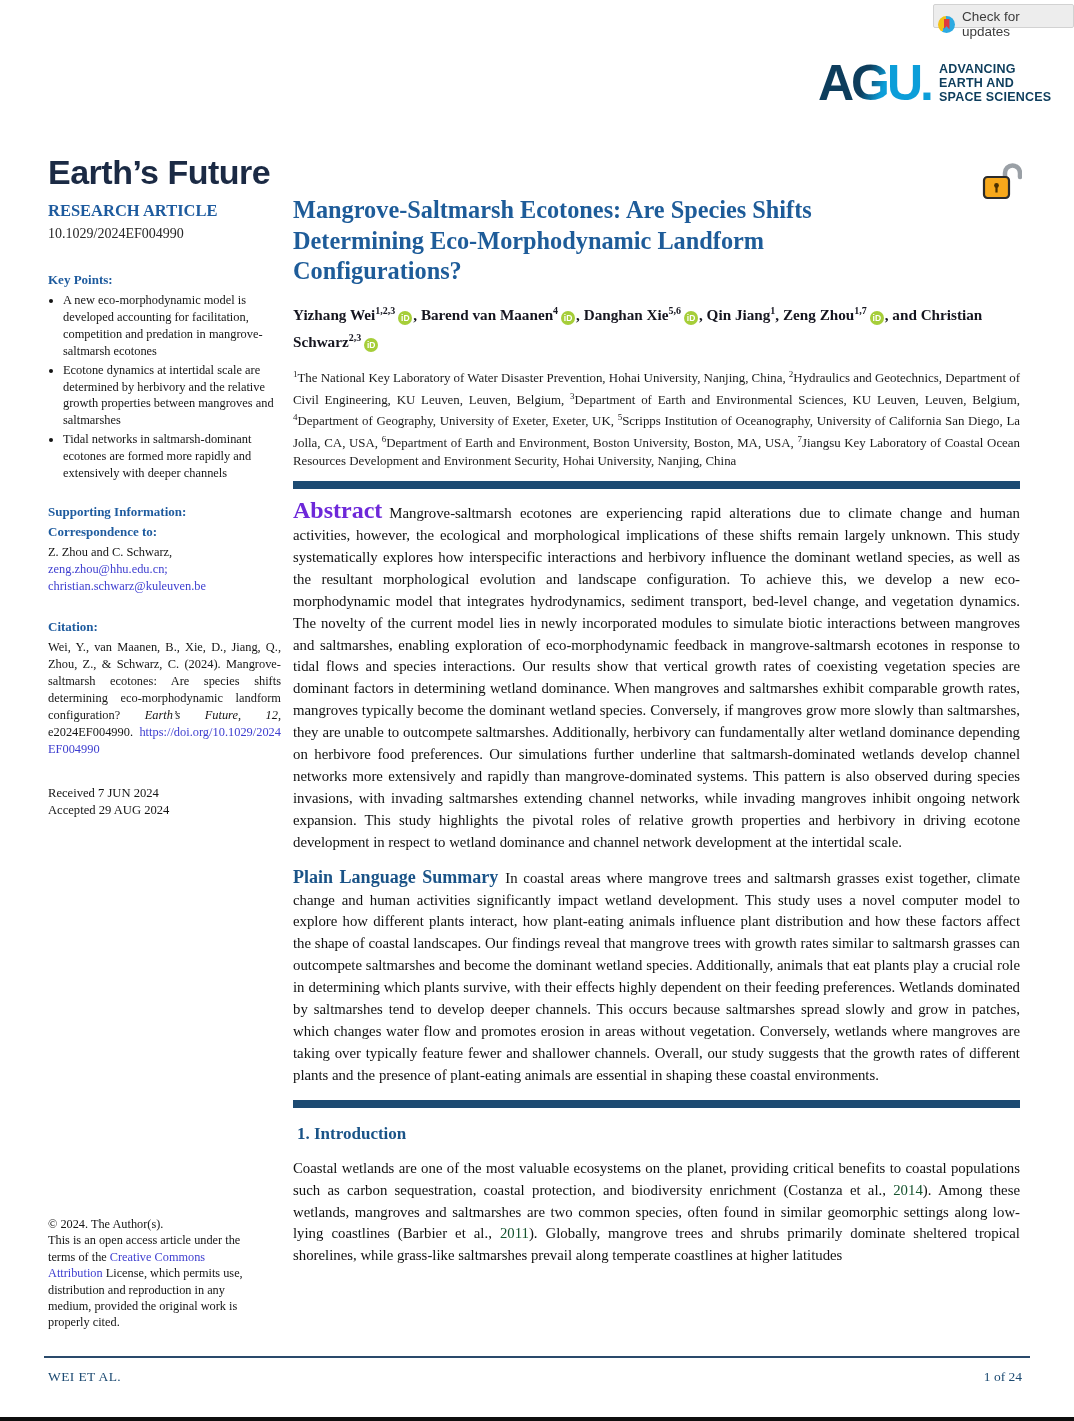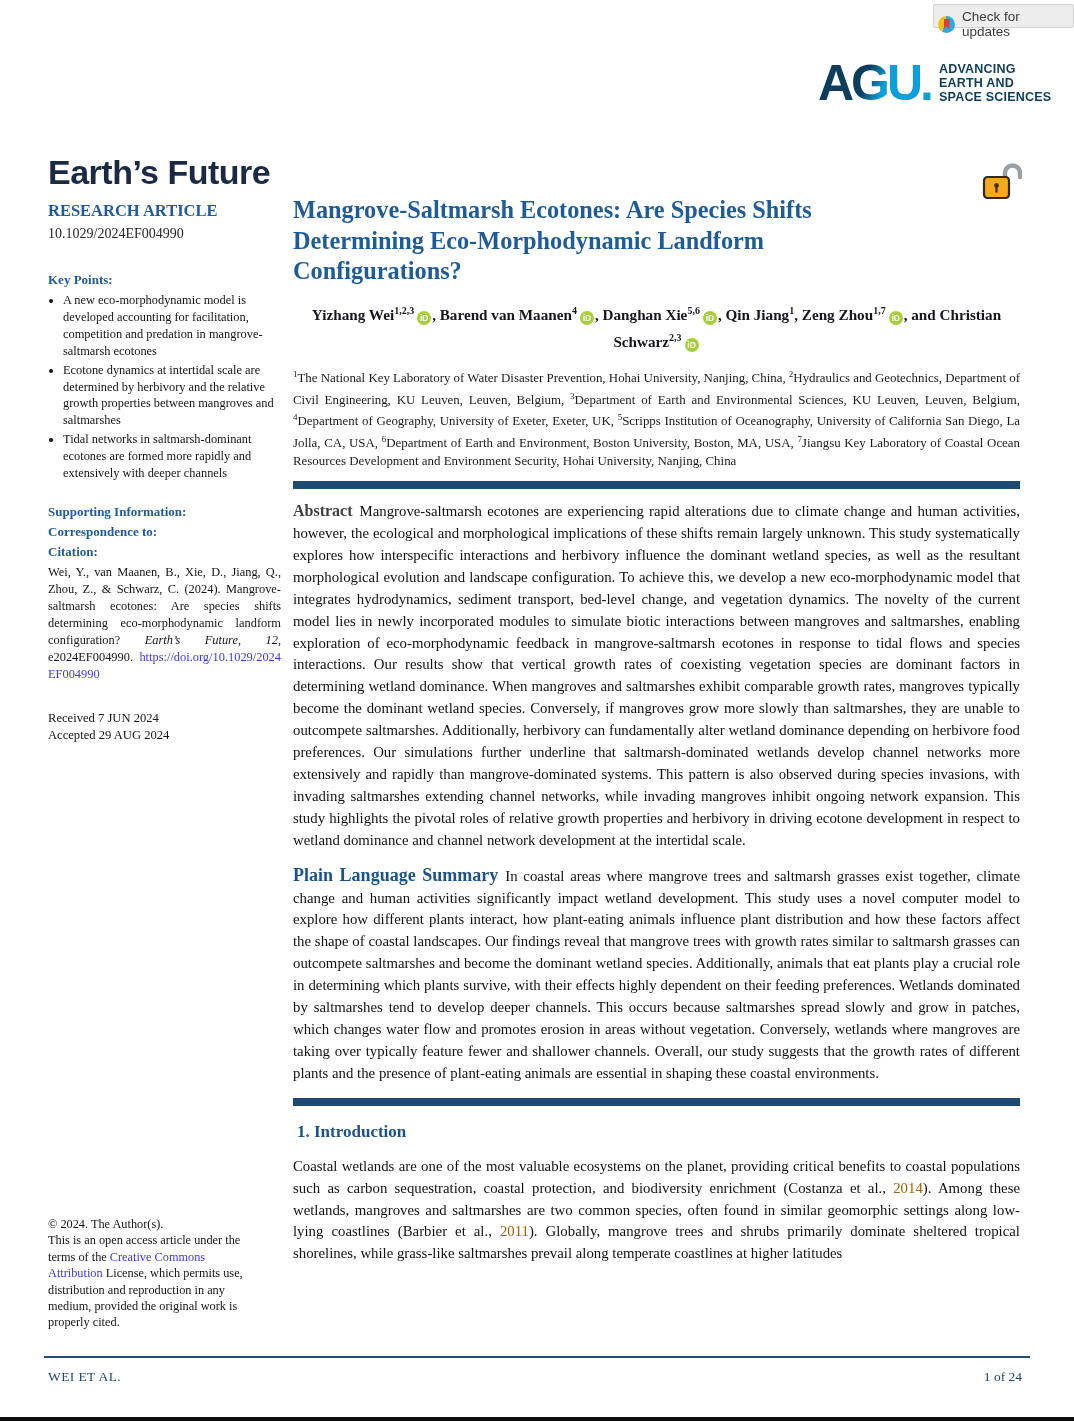--- a/index.html
+++ b/index.html
@@ -39,33 +39,33 @@
   .side-link{color:#3d3dcf;text-decoration:none;cursor:pointer;}
   .citation a{word-break:break-all;}
   .ra-line{font-size:12.6px;color:#141414;margin:0 0 2px;}
   .received-block{margin-top:28px;}
   .copyright{position:absolute;left:48px;top:1216px;width:210px;}
   .copyright p{font-size:12.3px;line-height:16.4px;color:#141414;text-align:left;margin:0;}
 
   
   .main{position:absolute;left:293px;top:195px;width:727px;}
   .title{font-size:24.3px;line-height:30.6px;font-weight:bold;color:#1e5c99;margin:0 0 12px;max-width:645px;}
-  .authors{font-size:15.2px;font-weight:bold;color:#15151f;line-height:23px;margin:0 0 13px;text-align:center;}
+  .authors{font-size:15.2px;font-weight:bold;color:#15151f;line-height:23px;margin:0 0 13px;}
   .authors sup{font-size:10px;}
   .orcid{display:inline-flex;width:14px;height:14px;border-radius:50%;background:#a6ce39;color:#fff;
       font-family:"Liberation Sans",sans-serif;font-size:8.5px;font-weight:bold;
       align-items:center;justify-content:center;margin:0 1px 0 3px;vertical-align:-1px;cursor:pointer;}
   .affil{font-size:12.9px;line-height:17.4px;color:#1b1b1b;text-align:justify;margin:0 0 11px;}
   .affil sup{font-size:9px;}
   .bar{height:8px;background:#1c4a72;margin:0 0 11px;}
   .bodytext{font-size:14.8px;line-height:21.9px;color:#101010;text-align:justify;margin:0 0 13px;}
-  .h-abs{font-size:16px;font-weight:bold;color:#404040;padding-right:7px;}
+  .h-abs{font-size:24px;font-weight:bold;color:#6d28d9;padding-right:7px;}
   .h-pls{font-size:18px;font-weight:bold;color:#1a5387;padding-right:7px;}
   .section-h{font-size:17px;font-weight:bold;color:#1a5387;margin:16px 4px 14px;}
-  .cite-link{color:#a16207;text-decoration:none;cursor:pointer;}
+  .cite-link{color:#14532d;text-decoration:none;cursor:pointer;}
 
   
   .footer-rule{position:absolute;left:44px;right:44px;top:1356px;height:2px;background:#2a4a6b;}
   .footer-left{position:absolute;left:48px;top:1369px;font-size:13.5px;letter-spacing:0.4px;color:#1c4a72;}
   .footer-right{position:absolute;right:52px;top:1369px;font-size:13.5px;color:#1c4a72;}
   .bottom-edge{position:absolute;left:0;right:0;bottom:0;height:4px;background:#0e0e0e;}
 </style>
 </head>
 <body>
 
@@ -104,20 +104,25 @@
     <div class="side-h">Key Points:</div>
     <ul class="kp-list" id="key-points">
         <li>A new eco-morphodynamic model is developed accounting for facilitation, competition and predation in mangrove-saltmarsh ecotones</li>
         <li>Ecotone dynamics at intertidal scale are determined by herbivory and the relative growth properties between mangroves and saltmarshes</li>
         <li>Tidal networks in saltmarsh-dominant ecotones are formed more rapidly and extensively with deeper channels</li>
       </ul>
 
     <div class="side-h">Supporting Information:</div>
 
     <div class="side-h">Correspondence to:</div>
+    <p class="side-p">
+      <span>Z. Zhou and C. Schwarz,</span><br>
+      <a class="side-link">zeng.zhou@hhu.edu.cn;</a><br>
+      <a class="side-link">christian.schwarz@kuleuven.be</a>
+    </p>
 
     <div class="side-h">Citation:</div>
     <p class="side-p citation">
       <span>Wei, Y., van Maanen, B., Xie, D., Jiang, Q., Zhou, Z., &amp; Schwarz, C. (2024). Mangrove-saltmarsh ecotones: Are species shifts determining eco-morphodynamic landform configuration? </span><i>Earth’s Future</i><span>, </span><i>12</i><span>, e2024EF004990. </span><a class="side-link">https://doi.org/10.1029/2024EF004990</a>
     </p>
 
     <div class="received-block">
       <p class="ra-line">Received 7 JUN 2024</p>
       <p class="ra-line">Accepted 29 AUG 2024</p>
     </div>

